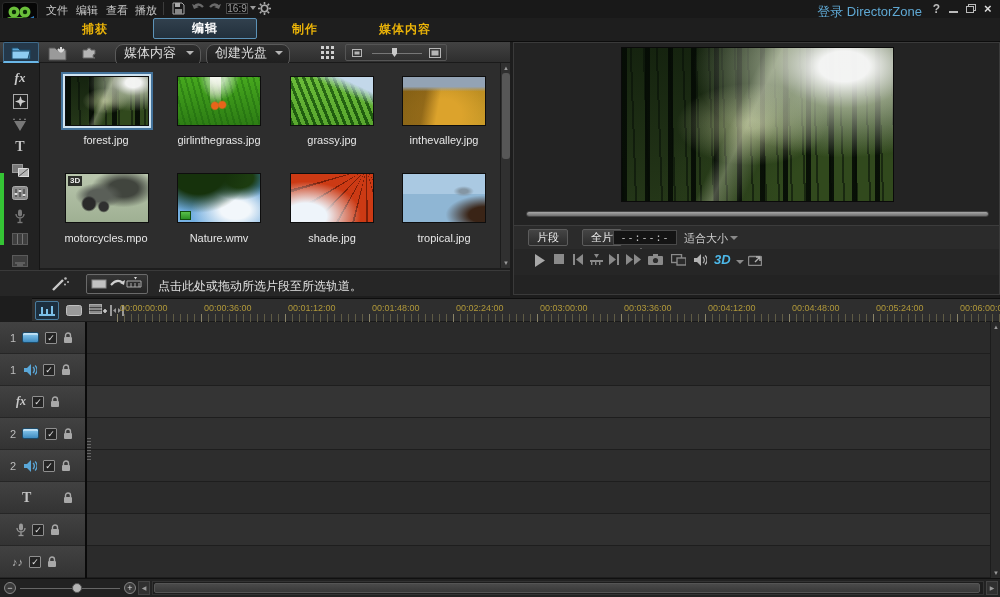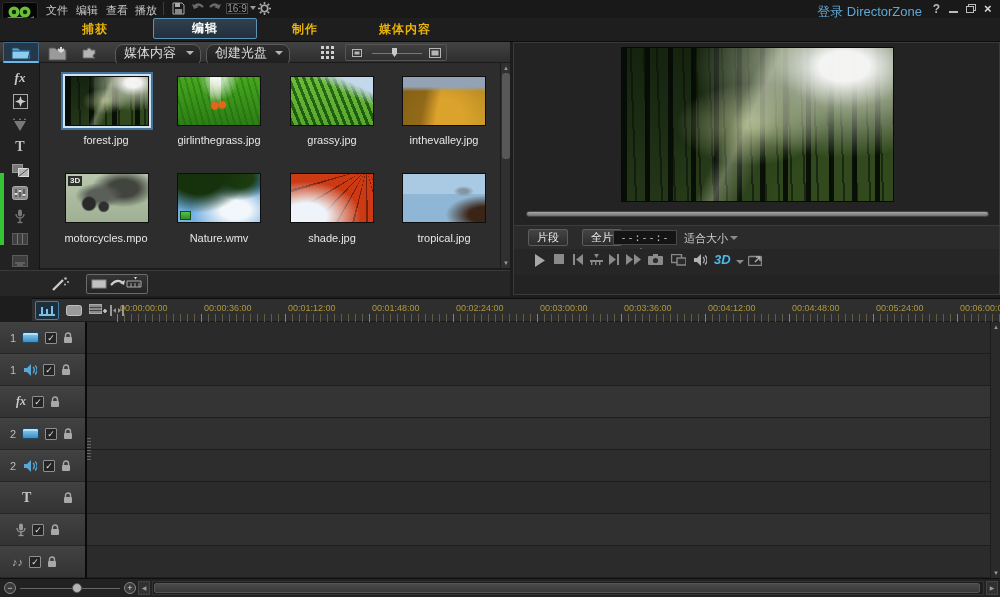--- a/index.html
+++ b/index.html
@@ -391,20 +391,21 @@
           <path d="M34 3 l-1 5 -4-2 z" fill="#cfcfcf"></path>
           <path d="M36 4 h14 v6 h-14 z" fill="none" stroke="#aaa"></path>
           <g stroke="#aaa">
             <line x1="40" y1="10" x2="40" y2="6"></line>
             <line x1="44" y1="10" x2="44" y2="6"></line>
             <line x1="48" y1="10" x2="48" y2="6"></line>
           </g>
           <path d="M43 0 l3 0 -1.5 2.5 z" fill="#ddd"></path>
         </svg>
     </div>
+    <span class="hint-txt">点击此处或拖动所选片段至所选轨道。</span>
   </div>
 
   <div class="preview-panel">
     <div class="pv-video ph-forest"></div>
     <div class="pv-seek"></div>
     <div class="pv-ctrl">
       <div class="pv-btn" style="left:14px;width:40px">片段</div>
       <div class="pv-btn" style="left:68px;width:40px">全片</div>
       <div class="pv-tc">--:--:--:--</div>
       <span class="pv-fit">适合大小</span>

